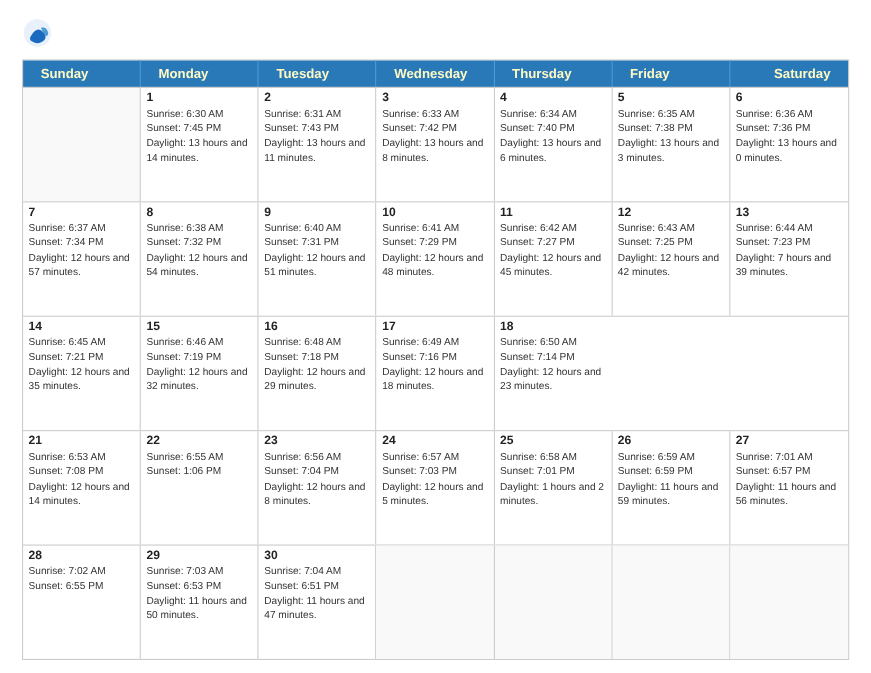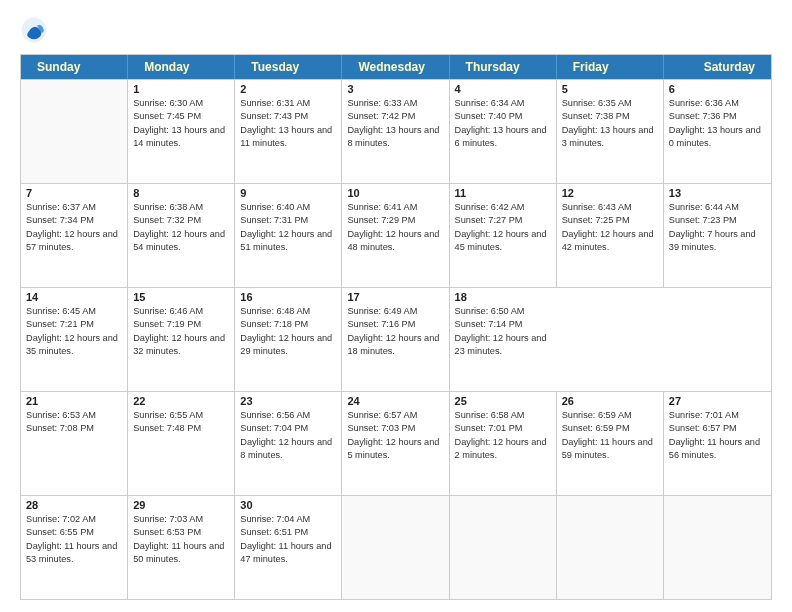--- a/index.html
+++ b/index.html
@@ -254,63 +254,63 @@
             <div class="cell-line">Sunrise: 6:50 AM</div>
             <div class="cell-line">Sunset: 7:14 PM</div>
             <div class="cell-line">Daylight: 12 hours and 23 minutes.</div>
           </div>
         </div>
         <div class="cal-row">
           <div class="cal-cell">
             <div class="day-num">21</div>
             <div class="cell-line">Sunrise: 6:53 AM</div>
             <div class="cell-line">Sunset: 7:08 PM</div>
+            <div class="cell-line">Daylight: 12 hours and 14 minutes.</div>
           </div>
           <div class="cal-cell">
             <div class="day-num">22</div>
             <div class="cell-line">Sunrise: 6:55 AM</div>
-            <div class="cell-line">Sunset: 7:48 PM</div>
+            <div class="cell-line">Sunset: 1:06 PM</div>
           </div>
           <div class="cal-cell">
             <div class="day-num">23</div>
             <div class="cell-line">Sunrise: 6:56 AM</div>
             <div class="cell-line">Sunset: 7:04 PM</div>
             <div class="cell-line">Daylight: 12 hours and 8 minutes.</div>
           </div>
           <div class="cal-cell">
             <div class="day-num">24</div>
             <div class="cell-line">Sunrise: 6:57 AM</div>
             <div class="cell-line">Sunset: 7:03 PM</div>
             <div class="cell-line">Daylight: 12 hours and 5 minutes.</div>
           </div>
           <div class="cal-cell">
             <div class="day-num">25</div>
             <div class="cell-line">Sunrise: 6:58 AM</div>
             <div class="cell-line">Sunset: 7:01 PM</div>
-            <div class="cell-line">Daylight: 12 hours and 2 minutes.</div>
+            <div class="cell-line">Daylight: 1 hours and 2 minutes.</div>
           </div>
           <div class="cal-cell">
             <div class="day-num">26</div>
             <div class="cell-line">Sunrise: 6:59 AM</div>
             <div class="cell-line">Sunset: 6:59 PM</div>
             <div class="cell-line">Daylight: 11 hours and 59 minutes.</div>
           </div>
           <div class="cal-cell">
             <div class="day-num">27</div>
             <div class="cell-line">Sunrise: 7:01 AM</div>
             <div class="cell-line">Sunset: 6:57 PM</div>
             <div class="cell-line">Daylight: 11 hours and 56 minutes.</div>
           </div>
         </div>
         <div class="cal-row">
           <div class="cal-cell">
             <div class="day-num">28</div>
             <div class="cell-line">Sunrise: 7:02 AM</div>
             <div class="cell-line">Sunset: 6:55 PM</div>
-            <div class="cell-line">Daylight: 11 hours and 53 minutes.</div>
           </div>
           <div class="cal-cell">
             <div class="day-num">29</div>
             <div class="cell-line">Sunrise: 7:03 AM</div>
             <div class="cell-line">Sunset: 6:53 PM</div>
             <div class="cell-line">Daylight: 11 hours and 50 minutes.</div>
           </div>
           <div class="cal-cell">
             <div class="day-num">30</div>
             <div class="cell-line">Sunrise: 7:04 AM</div>

